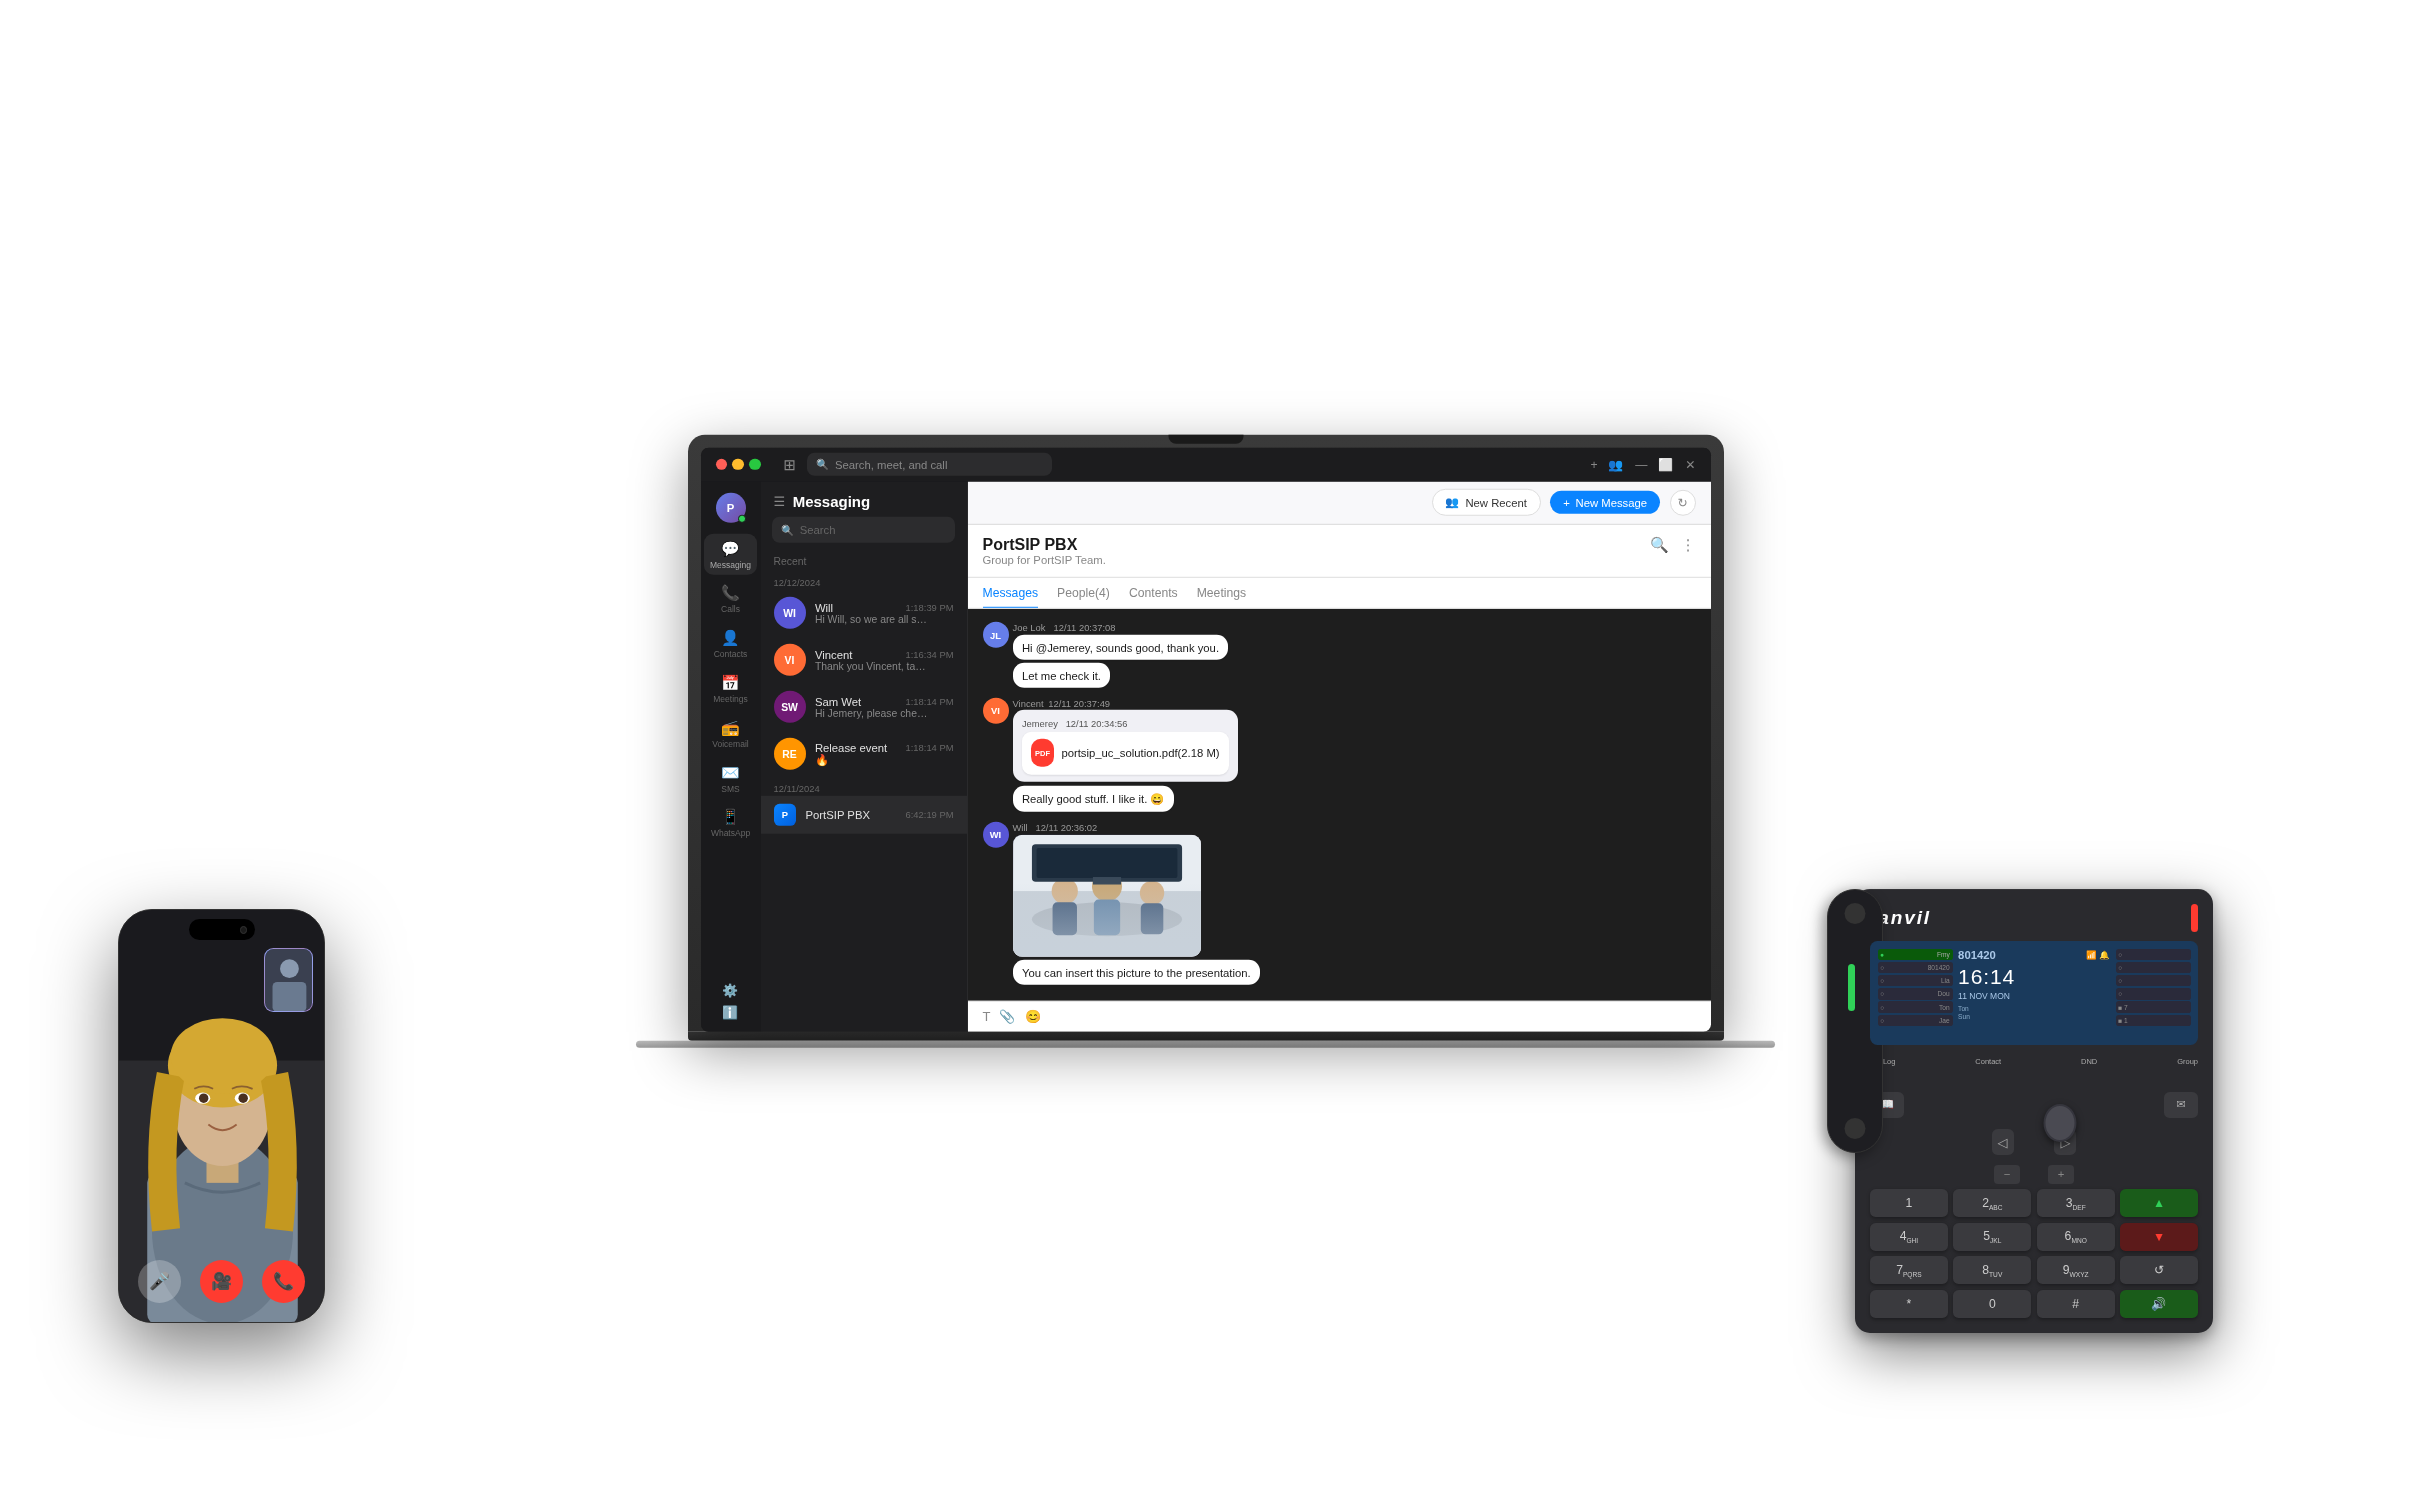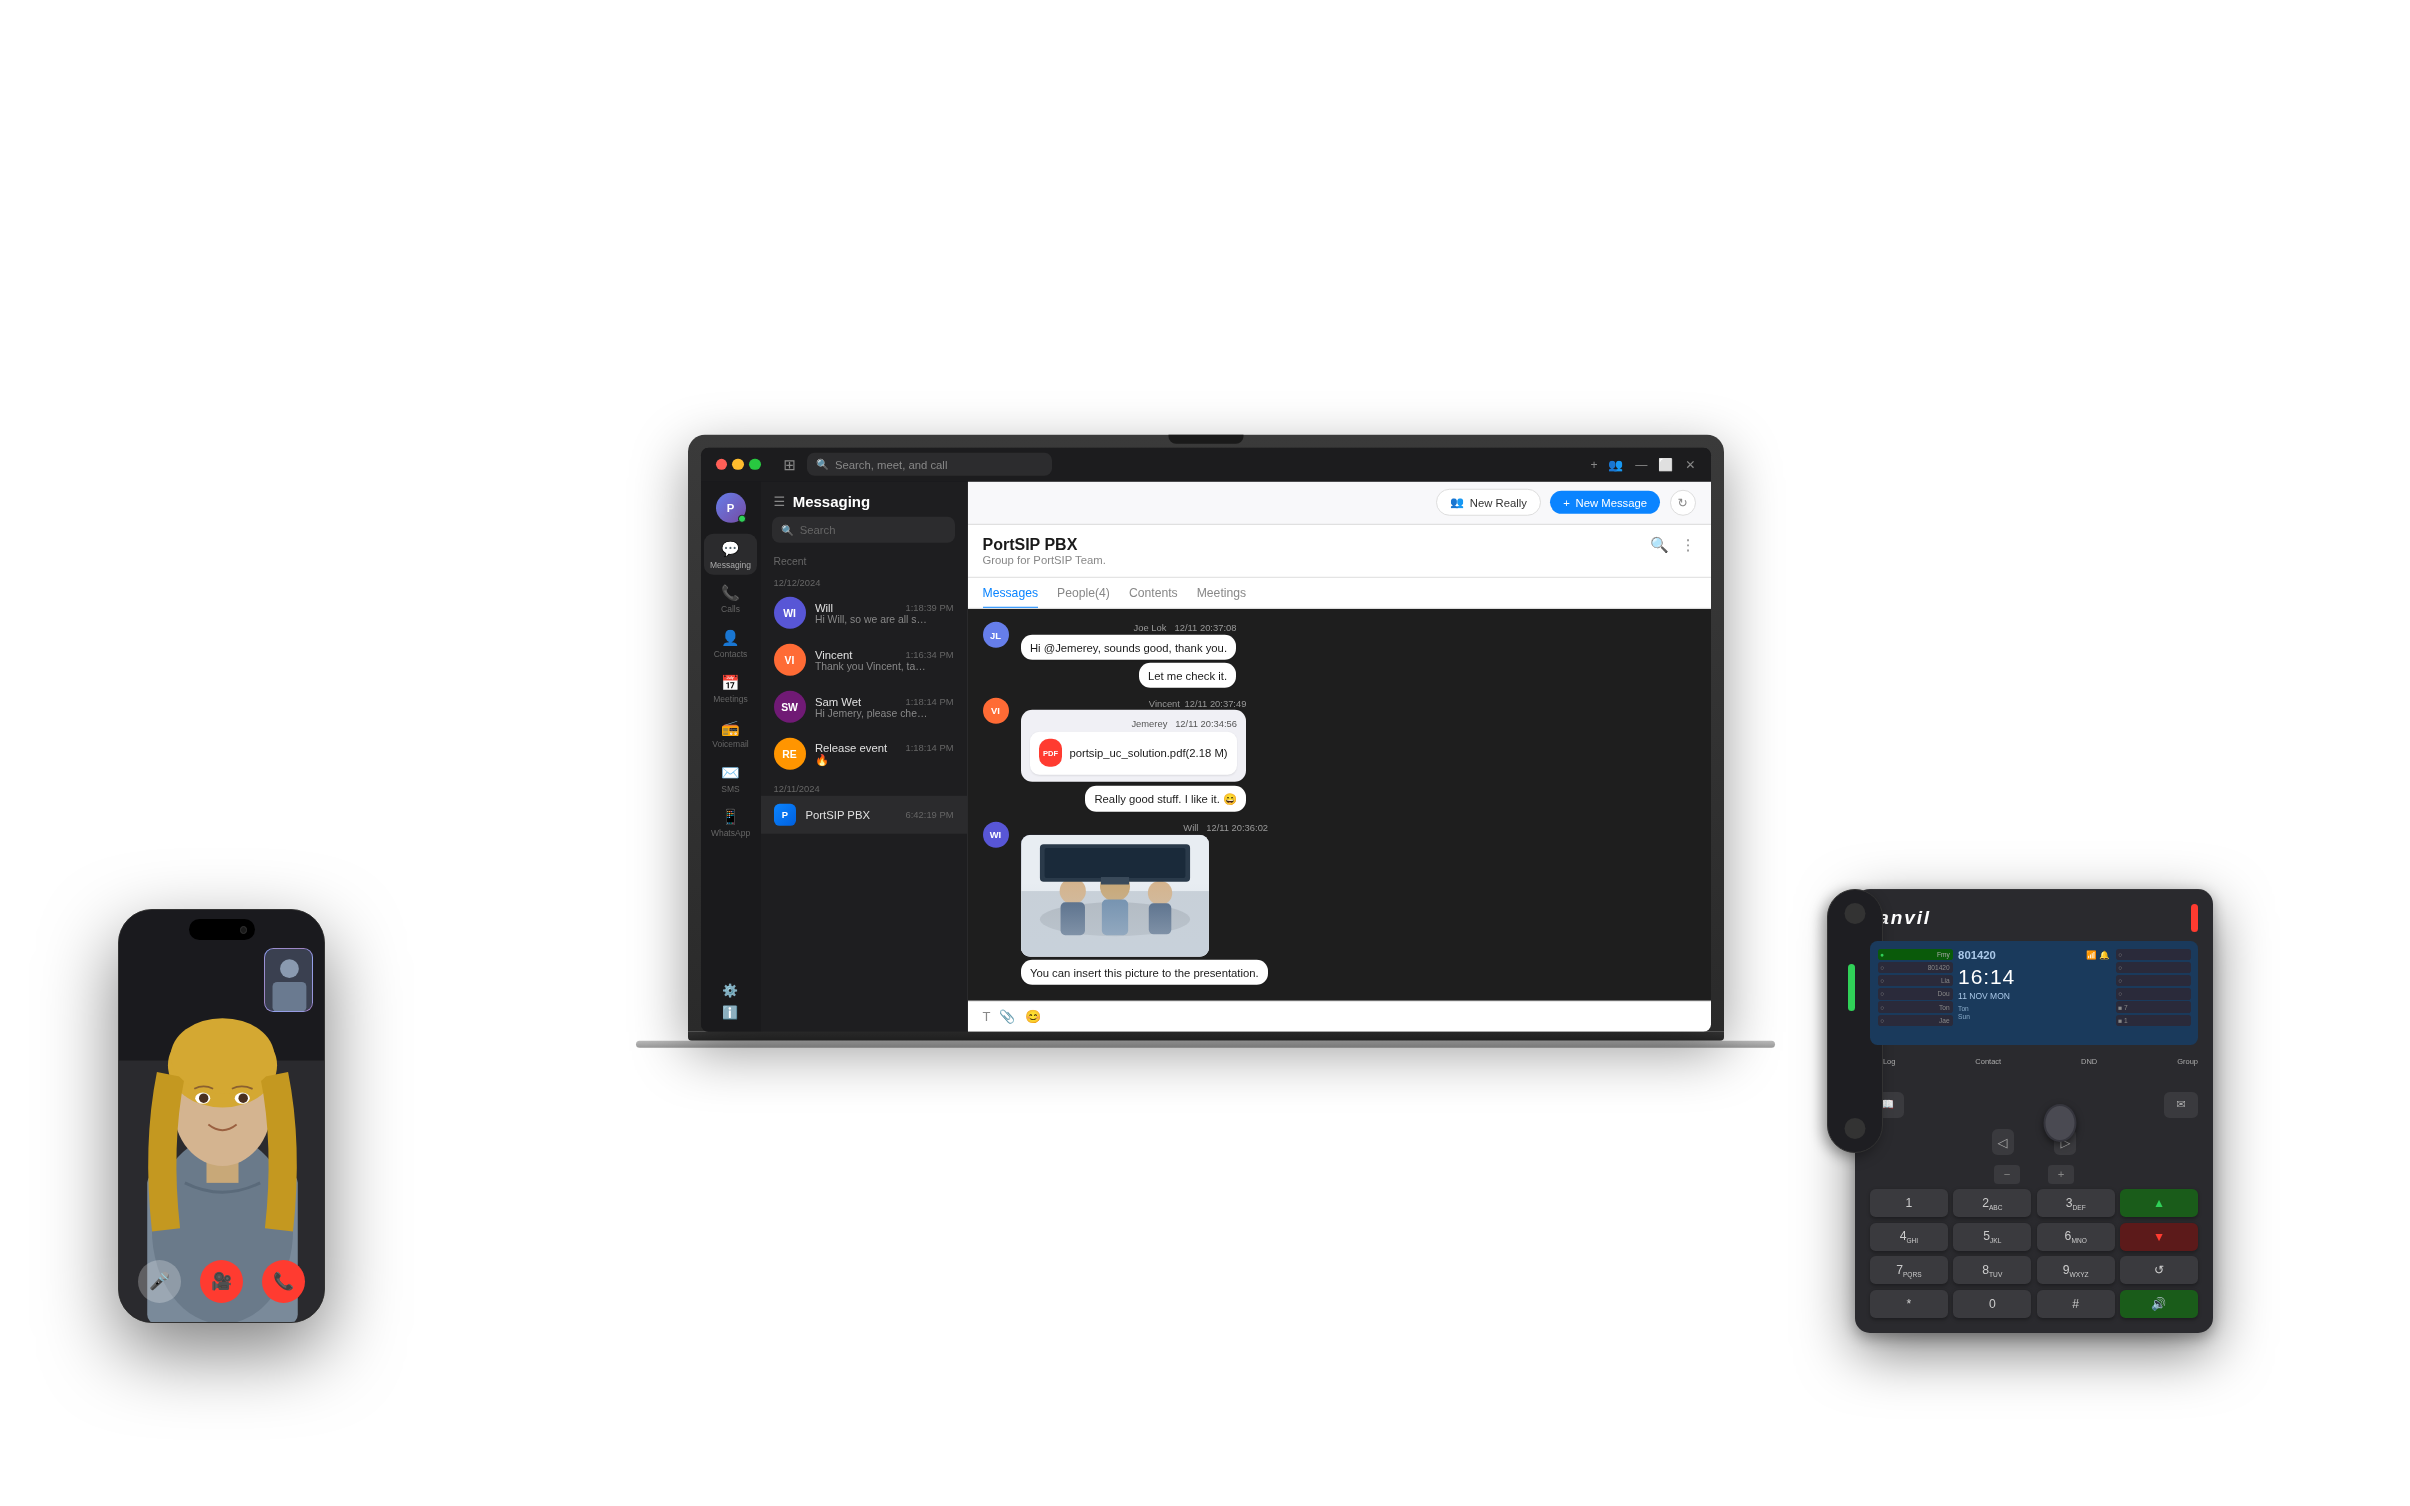--- a/index.html
+++ b/index.html
@@ -403,23 +403,22 @@
       flex: 1;
       padding: 13px 15px;
       overflow: hidden;
       display: flex;
       flex-direction: column;
       gap: 9.4px;
     }
 
     .msg-row {
       display: flex;
-      gap: 12px;
+      gap: 4px;
       align-items: flex-start;
-      text-align: right;
     }
 
     .msg-avatar {
       width: 26px;
       height: 26px;
       border-radius: 50%;
       background: #667eea;
       color: white;
       font-size: 9.4px;
       font-weight: 600;
@@ -1122,21 +1121,21 @@
               </div>
 
             </div>
           </div>
 
           <div class="right-panel">
 
             <div class="right-panel-header">
               <div class="btn-new-group">
                 <span>👥</span>
-                <span>New Really</span>
+                <span>New Recent</span>
               </div>
               <div class="btn-new-message">
                 <span>+</span>
                 <span>New Message</span>
               </div>
               <div class="btn-refresh">
                 <span>↻</span>
               </div>
             </div>
 

